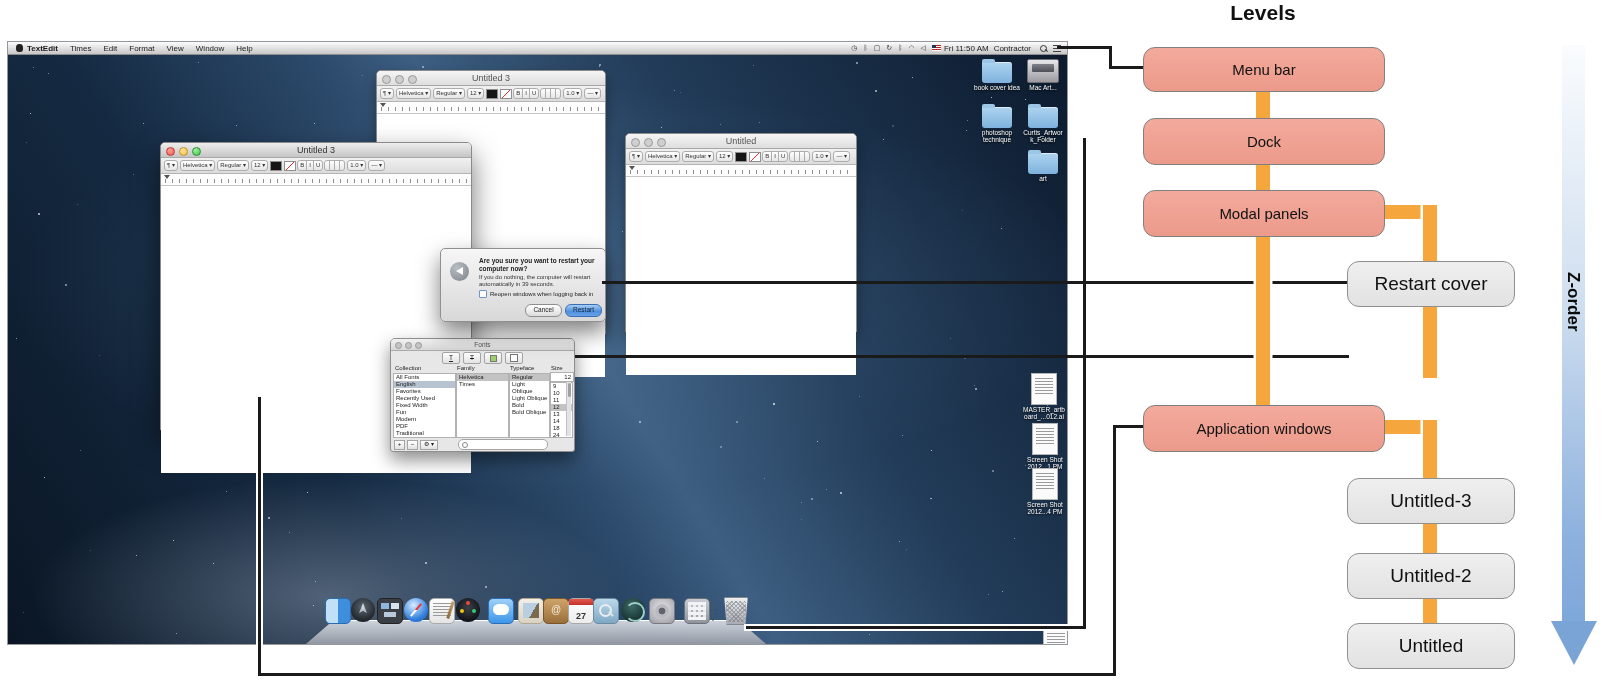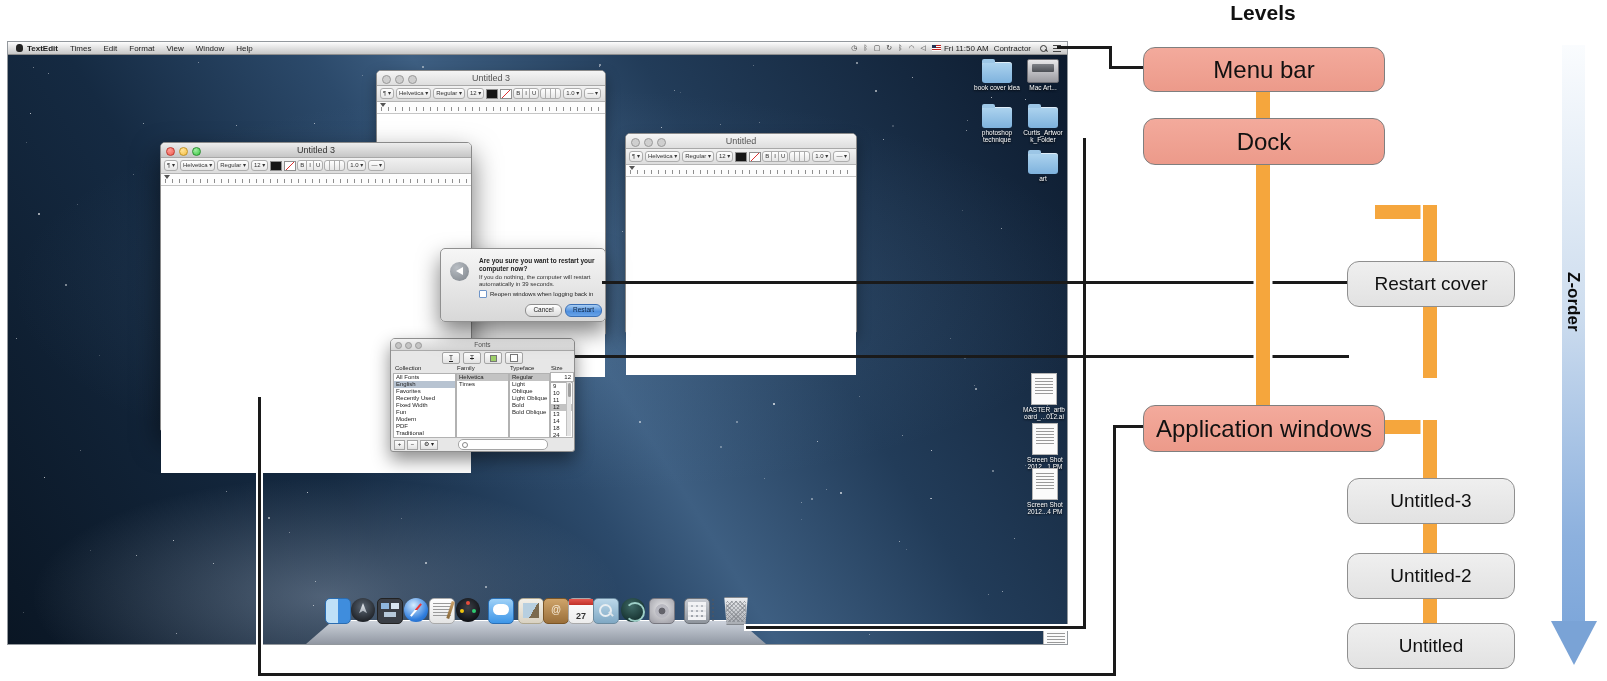--- a/index.html
+++ b/index.html
@@ -9,21 +9,21 @@
   
   .kline{position:absolute;background:#1a1a1a;z-index:50;}
   .kline.cased{box-shadow:0 0 0 2px #fff;}
 
   
   .oline{position:absolute;background:#f5a63d;box-shadow:0 0 0 2.5px #fff;z-index:52;}
 
   
   .lvbox{position:absolute;width:240px;height:43px;border:1.5px solid #7f7f7f;border-radius:12px;
          background:linear-gradient(#f3aa9c,#ec9a8a);display:flex;align-items:center;justify-content:center;
-         font-size:24px;z-index:60;}
+         font-size:15px;z-index:60;}
   .wnbox{position:absolute;width:166px;height:44px;border:1.5px solid #8f8f8f;border-radius:12px;
          background:linear-gradient(#efefef,#e2e2e2);display:flex;align-items:center;justify-content:center;
          font-size:19px;z-index:60;}
   .levels-title{position:absolute;left:1183px;top:1px;width:160px;text-align:center;
                 font-size:21px;font-weight:bold;z-index:60;}
 
   
   .zshaft{position:absolute;left:1562px;top:45px;width:23px;height:578px;
           background:linear-gradient(#fafcfe,#cfdeef 45%,#8db1de 85%,#7ea7da);z-index:40;}
   .zhead{position:absolute;left:1551px;top:621px;width:0;height:0;z-index:40;
@@ -229,20 +229,23 @@
   <div class="oline" style="left:1375px;top:420px;width:62px;height:14px;"></div>
   <div class="oline" style="left:1423px;top:420px;width:14px;height:225px;"></div>
 
   <div class="levels-title">Levels</div>
 
   <div class="lvbox" style="left:1143px;top:47px;">
       <span>Menu bar</span>
     </div>
   <div class="lvbox" style="left:1143px;top:118px;height:45px;">
       <span>Dock</span>
+    </div>
+  <div class="lvbox" style="left:1143px;top:190px;height:45px;">
+      <span>Modal panels</span>
     </div>
   <div class="lvbox" style="left:1143px;top:405px;height:45px;">
       <span>Application windows</span>
     </div>
 
   <div class="wnbox" style="left:1347px;top:261px;">
       <span>Restart cover</span>
     </div>
   <div class="wnbox" style="left:1347px;top:478px;">
       <span>Untitled-3</span>

